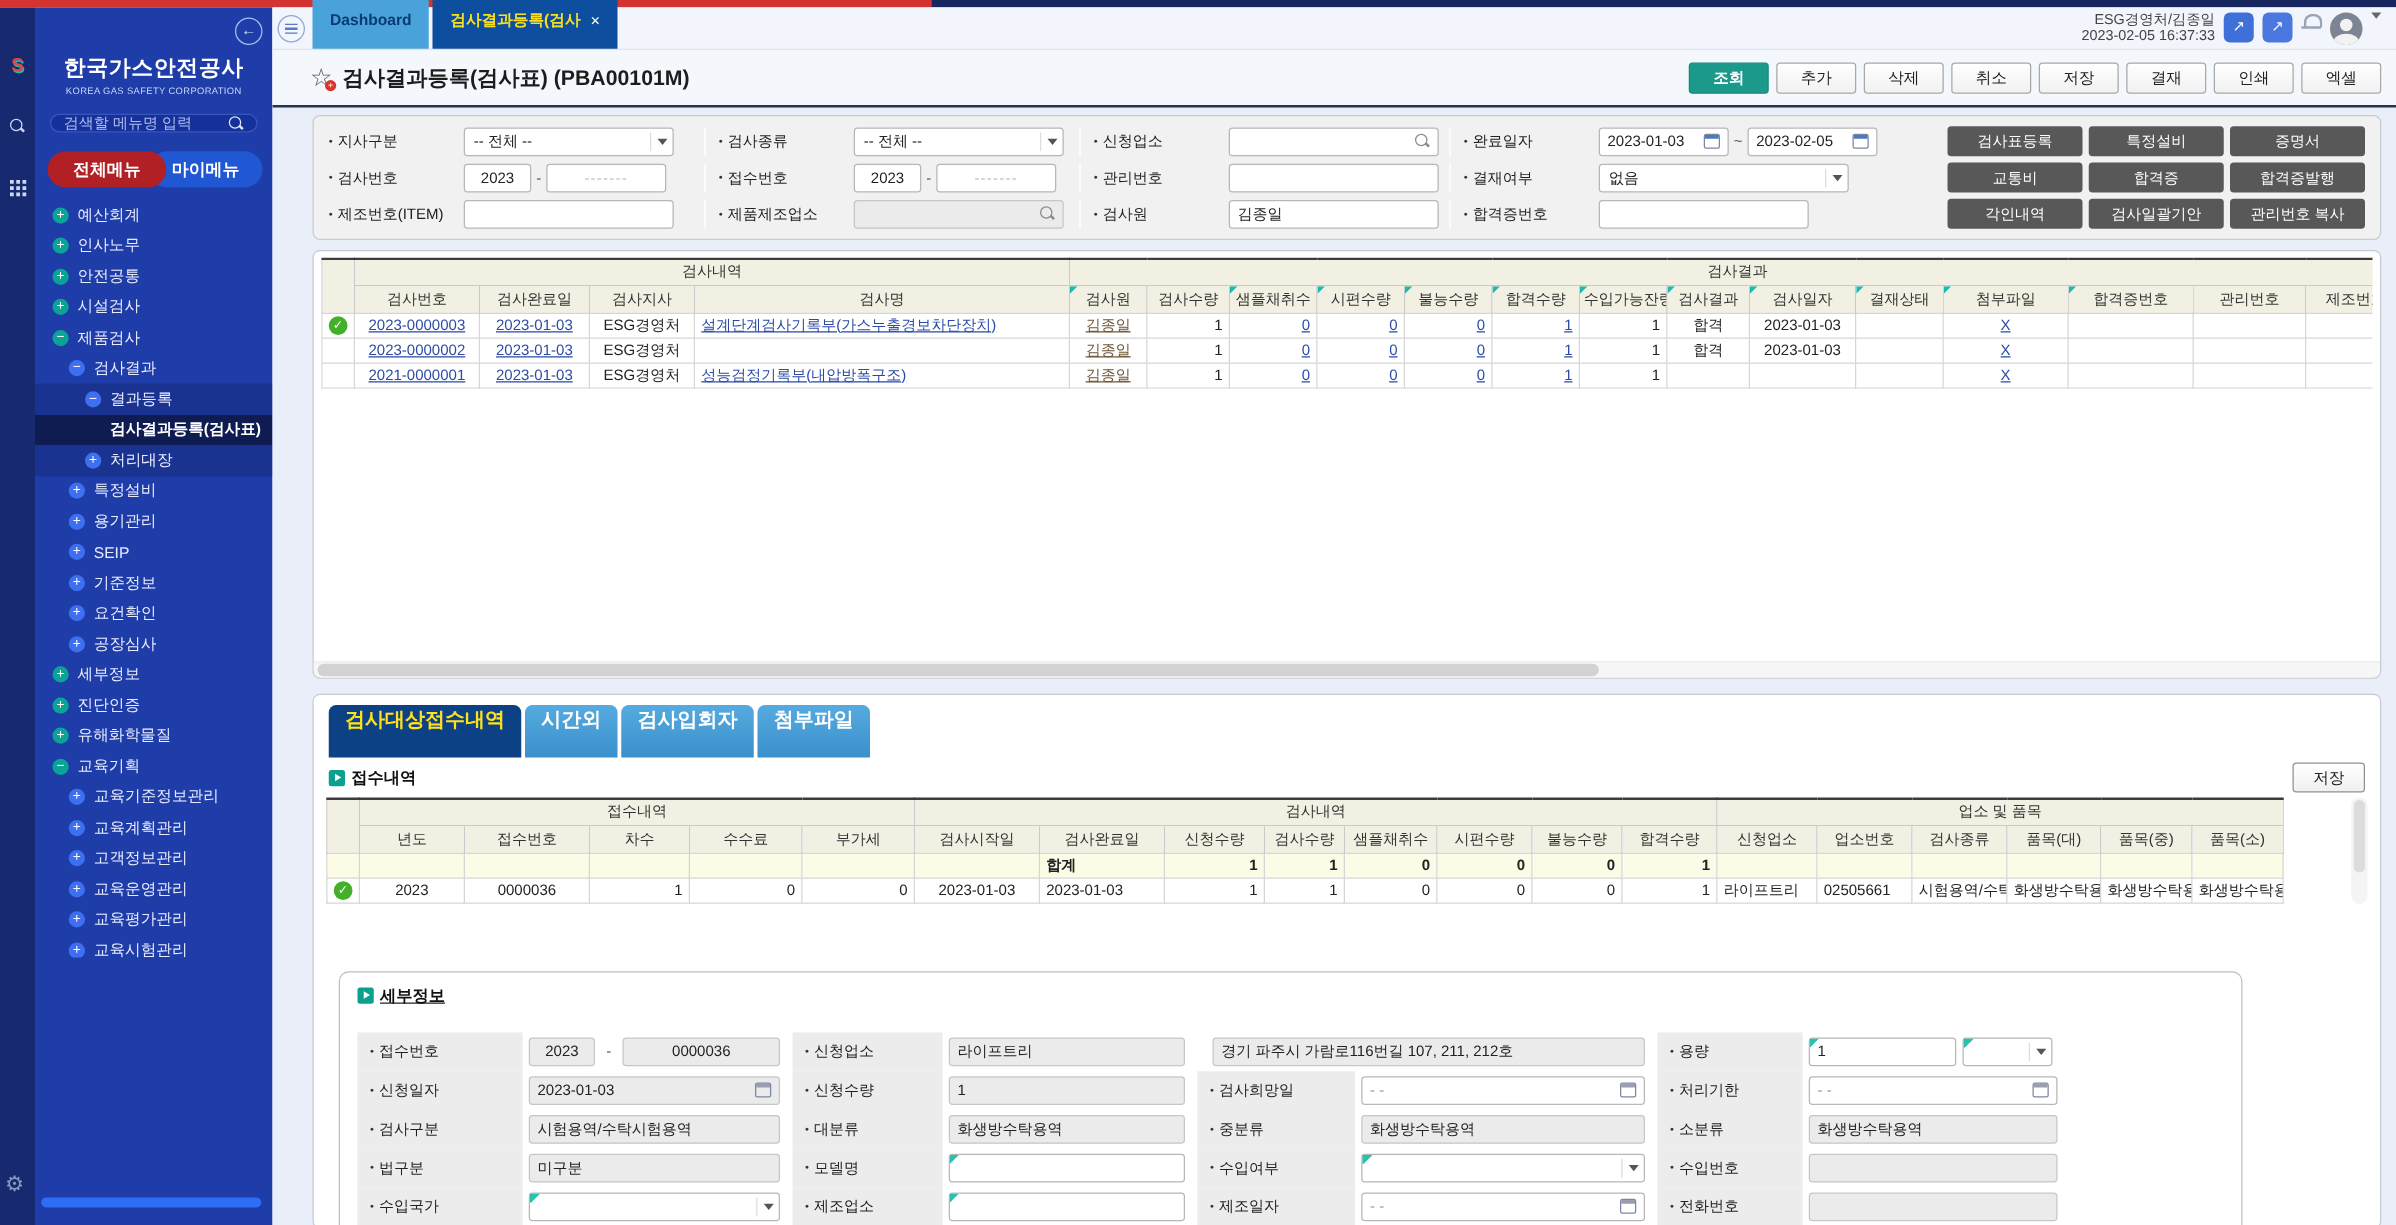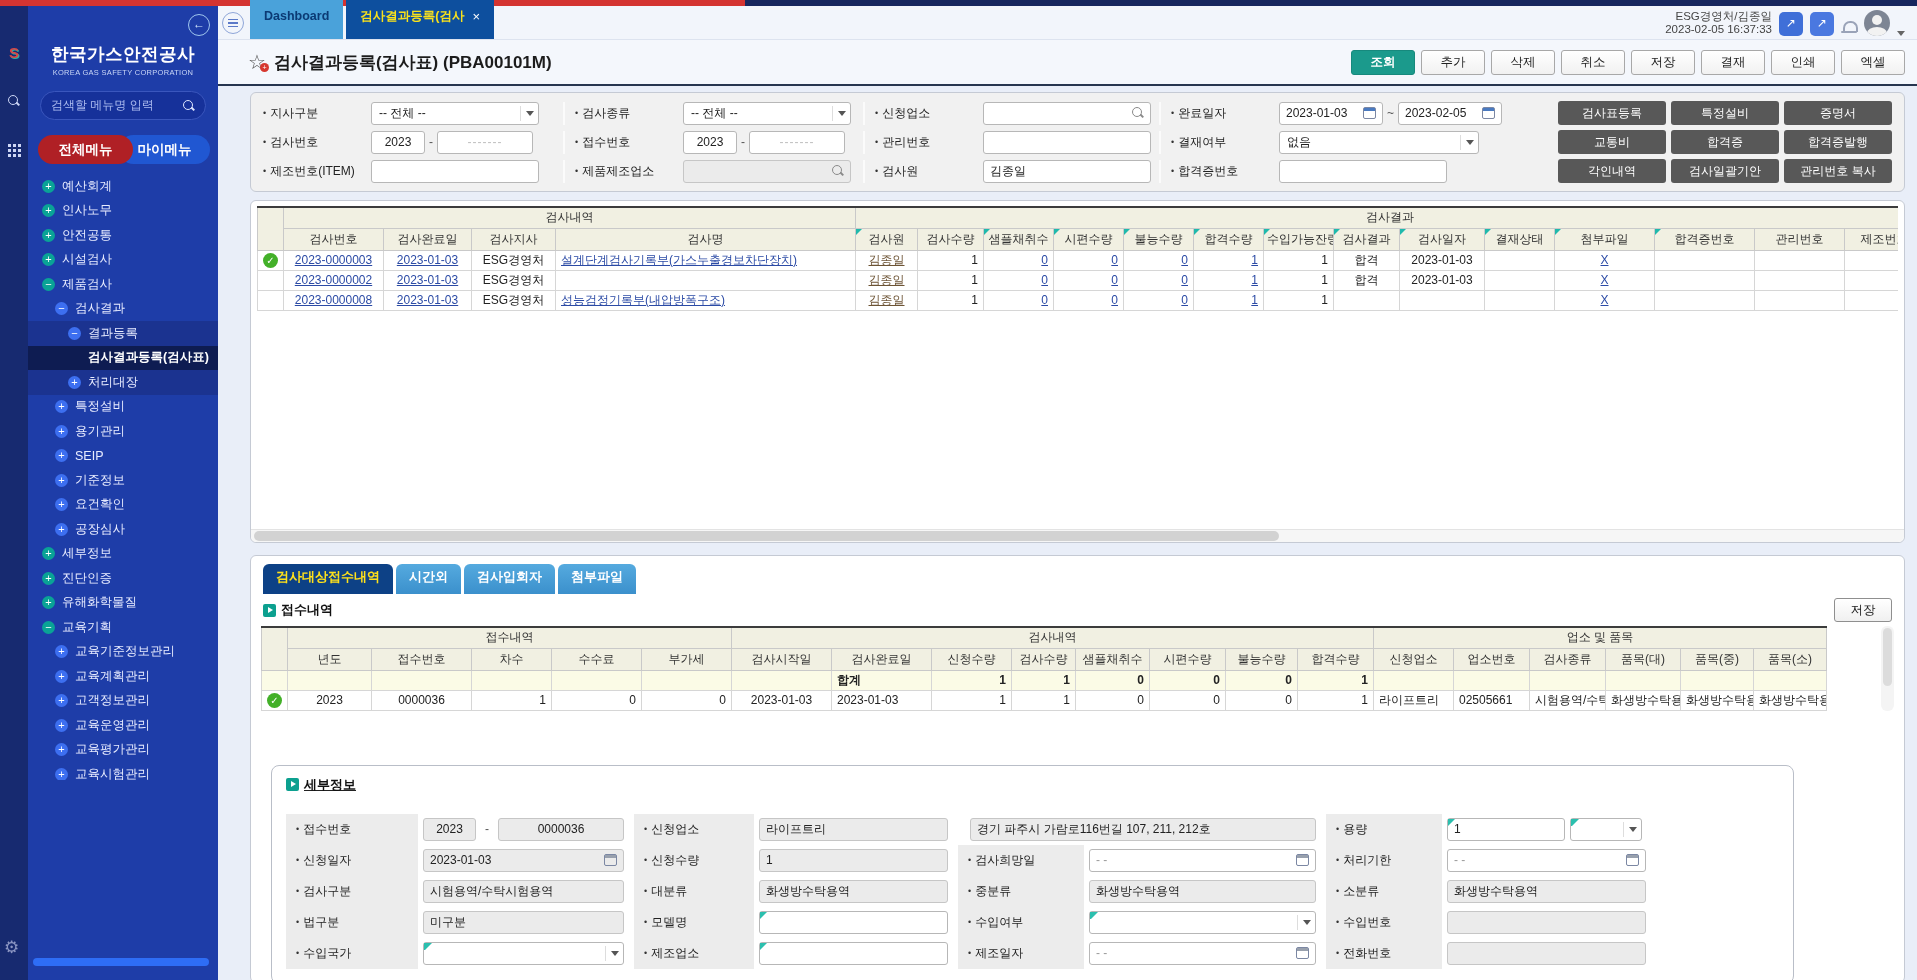--- a/index.html
+++ b/index.html
@@ -24,21 +24,21 @@
       linear-gradient(#cdd6f5,#cdd6f5) 0 5px/3px 3px no-repeat, linear-gradient(#cdd6f5,#cdd6f5) 5px 5px/3px 3px no-repeat, linear-gradient(#cdd6f5,#cdd6f5) 10px 5px/3px 3px no-repeat,
       linear-gradient(#cdd6f5,#cdd6f5) 0 10px/3px 3px no-repeat, linear-gradient(#cdd6f5,#cdd6f5) 5px 10px/3px 3px no-repeat, linear-gradient(#cdd6f5,#cdd6f5) 10px 10px/3px 3px no-repeat; }
   .rail-gear { position:absolute; bottom:22px; left:4px; font-size:17px; color:#8b95c2; }
 
   
   .sidebar { position:absolute; left:28px; top:6px; bottom:0; width:190px; background:#1e3da8; color:#e8ecff; }
   .collapse-btn { position:absolute; top:8px; right:8px; width:22px; height:22px; border:1.5px solid #9fc6ee; border-radius:50%; color:#cfe4fa; font-size:12px; line-height:19px; text-align:center; cursor:pointer; }
   .brand { margin-top:36px; text-align:center; }
   .brand-title { font-size:17.5px; font-weight:bold; color:#fff; letter-spacing:.5px; }
   .brand-sub { font-size:7.5px; color:#c9d6f7; letter-spacing:.3px; margin-top:2px; }
-  .menu-search { margin:14px 12px 0 12px; height:29px; background:#16319a; border:1px solid #3a56bd; border-radius:15px; display:flex; align-items:center; padding:0 10px; }
+  .menu-search { margin:14px 12px 0 12px; height:15px; background:#16319a; border:1px solid #3a56bd; border-radius:15px; display:flex; align-items:center; padding:0 10px; }
   .menu-search .ph { flex:1; color:#aebdf0; font-size:12px; }
   .menu-search .mag { color:#dfe7ff; }
   .menu-pills { display:flex; margin:15px 8px 10px 10px; }
   .pill { height:29px; line-height:29px; border-radius:15px; font-weight:bold; font-size:13.5px; color:#fff; text-align:center; cursor:pointer; }
   .pill-all { background:#b02025; width:96px; z-index:2; }
   .pill-my { background:#2057d2; width:92px; margin-left:-14px; z-index:1; }
   .menu { height:606px; overflow:hidden; margin-top:4px; }
   .menu-item { height:24.5px; display:flex; align-items:center; font-size:12.5px; cursor:pointer; color:#e8ecff; }
   .menu-item.lv0 { padding-left:14px; }
   .menu-item.lv1 { padding-left:27px; }
@@ -54,21 +54,21 @@
   
   .main { position:absolute; left:218px; top:6px; right:0; bottom:0; background:#e9eef8; }
 
   .tabbar { height:34px; background:#f2f5fb; border-bottom:1px solid #dde3ef; display:flex; align-items:flex-end; padding:0 12px 0 4px; position:relative; }
   .hamburger { width:22px; height:22px; border:1.5px solid #8fa6d8; border-radius:50%; margin:0 6px 5px 0; display:flex; flex-direction:column; justify-content:center; gap:2px; align-items:center; cursor:pointer; }
   .hamburger i { display:block; width:10px; height:1.6px; background:#5b79c8; }
   .wtab { height:45px; line-height:27px; padding:0 14px; border-radius:6px 6px 0 0; font-size:12.5px; font-weight:bold; margin-right:3px; cursor:pointer; display:flex; align-items:center; }
   .wtab.inactive { background:#4aa2da; color:#0b3a74; }
   .wtab.active { background:#0d4f9e; color:#f8e11c; }
   .wtab .close { color:#fff; font-weight:normal; margin-left:8px; font-size:13px; }
-  .userbox { position:absolute; right:12px; top:4px; display:flex; align-items:flex-end; gap:7px; }
+  .userbox { position:absolute; right:12px; top:4px; display:flex; align-items:flex-start; gap:7px; }
   .user-meta { text-align:right; color:#444; font-size:11.5px; line-height:13px; }
   .sq-btn { width:24px; height:24px; border-radius:5px; background:#3f6fd8; color:#fff; text-align:center; line-height:22px; font-size:12px; cursor:pointer; position:relative; }
   .sq-btn.alt { background:#4a78e0; }
   .bell { position:relative; width:16px; height:16px; cursor:pointer; }
   .bell::before { content:''; position:absolute; left:2px; top:1px; width:11px; height:9px; border:2px solid #9aa3b8; border-bottom:none; border-radius:7px 7px 0 0; }
   .bell::after { content:''; position:absolute; left:0; top:11px; width:16px; height:2px; background:#9aa3b8; border-radius:1px; }
   .avatar { width:26px; height:26px; border-radius:50%; background:#7d8594; position:relative; overflow:hidden; cursor:pointer; }
   .avatar::before { content:''; position:absolute; left:8px; top:5px; width:10px; height:10px; border-radius:50%; background:#f2f2f2; }
   .avatar::after { content:''; position:absolute; left:3px; top:17px; width:20px; height:12px; border-radius:50%; background:#f2f2f2; }
   .chev { width:0; height:0; border-left:4px solid transparent; border-right:4px solid transparent; border-top:5px solid #666; cursor:pointer; }
@@ -128,21 +128,21 @@
   td.chkcell { text-align:center; padding:0; }
   .filler { flex:1; }
   .hscroll { height:13px; background:#f6f6f6; border-top:1px solid #e3e3e3; border-radius:0 0 6px 6px; position:relative; margin:0 -6px; }
   .hscroll .thumb { position:absolute; top:1px; left:3px; height:10px; width:62%; background:#d2d2d2; border-radius:5px; cursor:pointer; }
   .vscroll { position:absolute; top:0; bottom:0; right:0; width:13px; background:#f4f4f4; border-radius:6px; }
   .vscroll .vthumb { margin:2px; height:58px; background:#dcdcdc; border-radius:5px; }
 
   
   .bottom-panel { margin-top:12px; height:428px; background:#fff; border:1px solid #c5cad4; border-radius:6px; padding:6px 10px 0 10px; position:relative; }
   .btabs { display:flex; gap:3px; margin:2px 0 4px 2px; }
-  .btab { height:30px; line-height:26px; padding:0 13px; border-radius:6px 6px 0 0; font-size:13px; font-weight:bold; color:#fff; background:linear-gradient(#55aadf,#3b90cc); cursor:pointer; }
+  .btab { height:42px; line-height:26px; padding:0 13px; border-radius:6px 6px 0 0; font-size:16px; font-weight:bold; color:#fff; background:linear-gradient(#55aadf,#3b90cc); cursor:pointer; }
   .btab.active { background:#0d4186; color:#ffe11a; }
   .section-row { display:flex; align-items:center; margin:2px 2px 4px 2px; }
   .sec-ic { width:13px; height:13px; background:#0ca08f; border-radius:2px; position:relative; margin-right:5px; flex:none; }
   .sec-ic::before { content:''; position:absolute; left:5px; top:3px; border-left:5px solid #fff; border-top:3.5px solid transparent; border-bottom:3.5px solid transparent; }
   .sec-title { font-size:13px; font-weight:bold; color:#111; }
   .save-btn { margin-left:auto; width:58px; height:24px; border:1px solid #8f8f8f; border-radius:3px; background:linear-gradient(#fff,#f0f0f0); font-size:12.5px; text-align:center; line-height:22px; cursor:pointer; }
   .receipt-wrap { position:relative; padding-right:16px; }
   tr.summary td { background:#fbfbe6; font-weight:bold; }
   td.pinkcell { background:#f7e0e0; text-align:center; padding:0; }
 
@@ -528,21 +528,21 @@
                 <td class="yellow center">합격</td>
                 <td class="yellow center">2023-01-03</td>
                 <td class="yellow center"></td>
                 <td class="yellow center"><span class="lnk">X</span></td>
                 <td class="yellow center"></td>
                 <td class="center"></td>
                 <td class="center"></td>
               </tr>
               <tr>
                 <td class="chkcell"></td>
-                <td class="center"><span class="lnk">2023-0000008</span></td>
+                <td class="center"><span class="lnk">2021-0000001</span></td>
                 <td class="center"><span class="lnk">2023-01-03</span></td>
                 <td class="center">ESG경영처</td>
                 <td><span class="lnk">성능검정기록부(내압방폭구조)</span></td>
                 <td class="yellow center"><span class="lnk-brown">김종일</span></td>
                 <td class="num">1</td>
                 <td class="yellow num"><span class="lnk">0</span></td>
                 <td class="yellow num"><span class="lnk">0</span></td>
                 <td class="yellow num"><span class="lnk">0</span></td>
                 <td class="yellow num"><span class="lnk">1</span></td>
                 <td class="yellow num">1</td>

